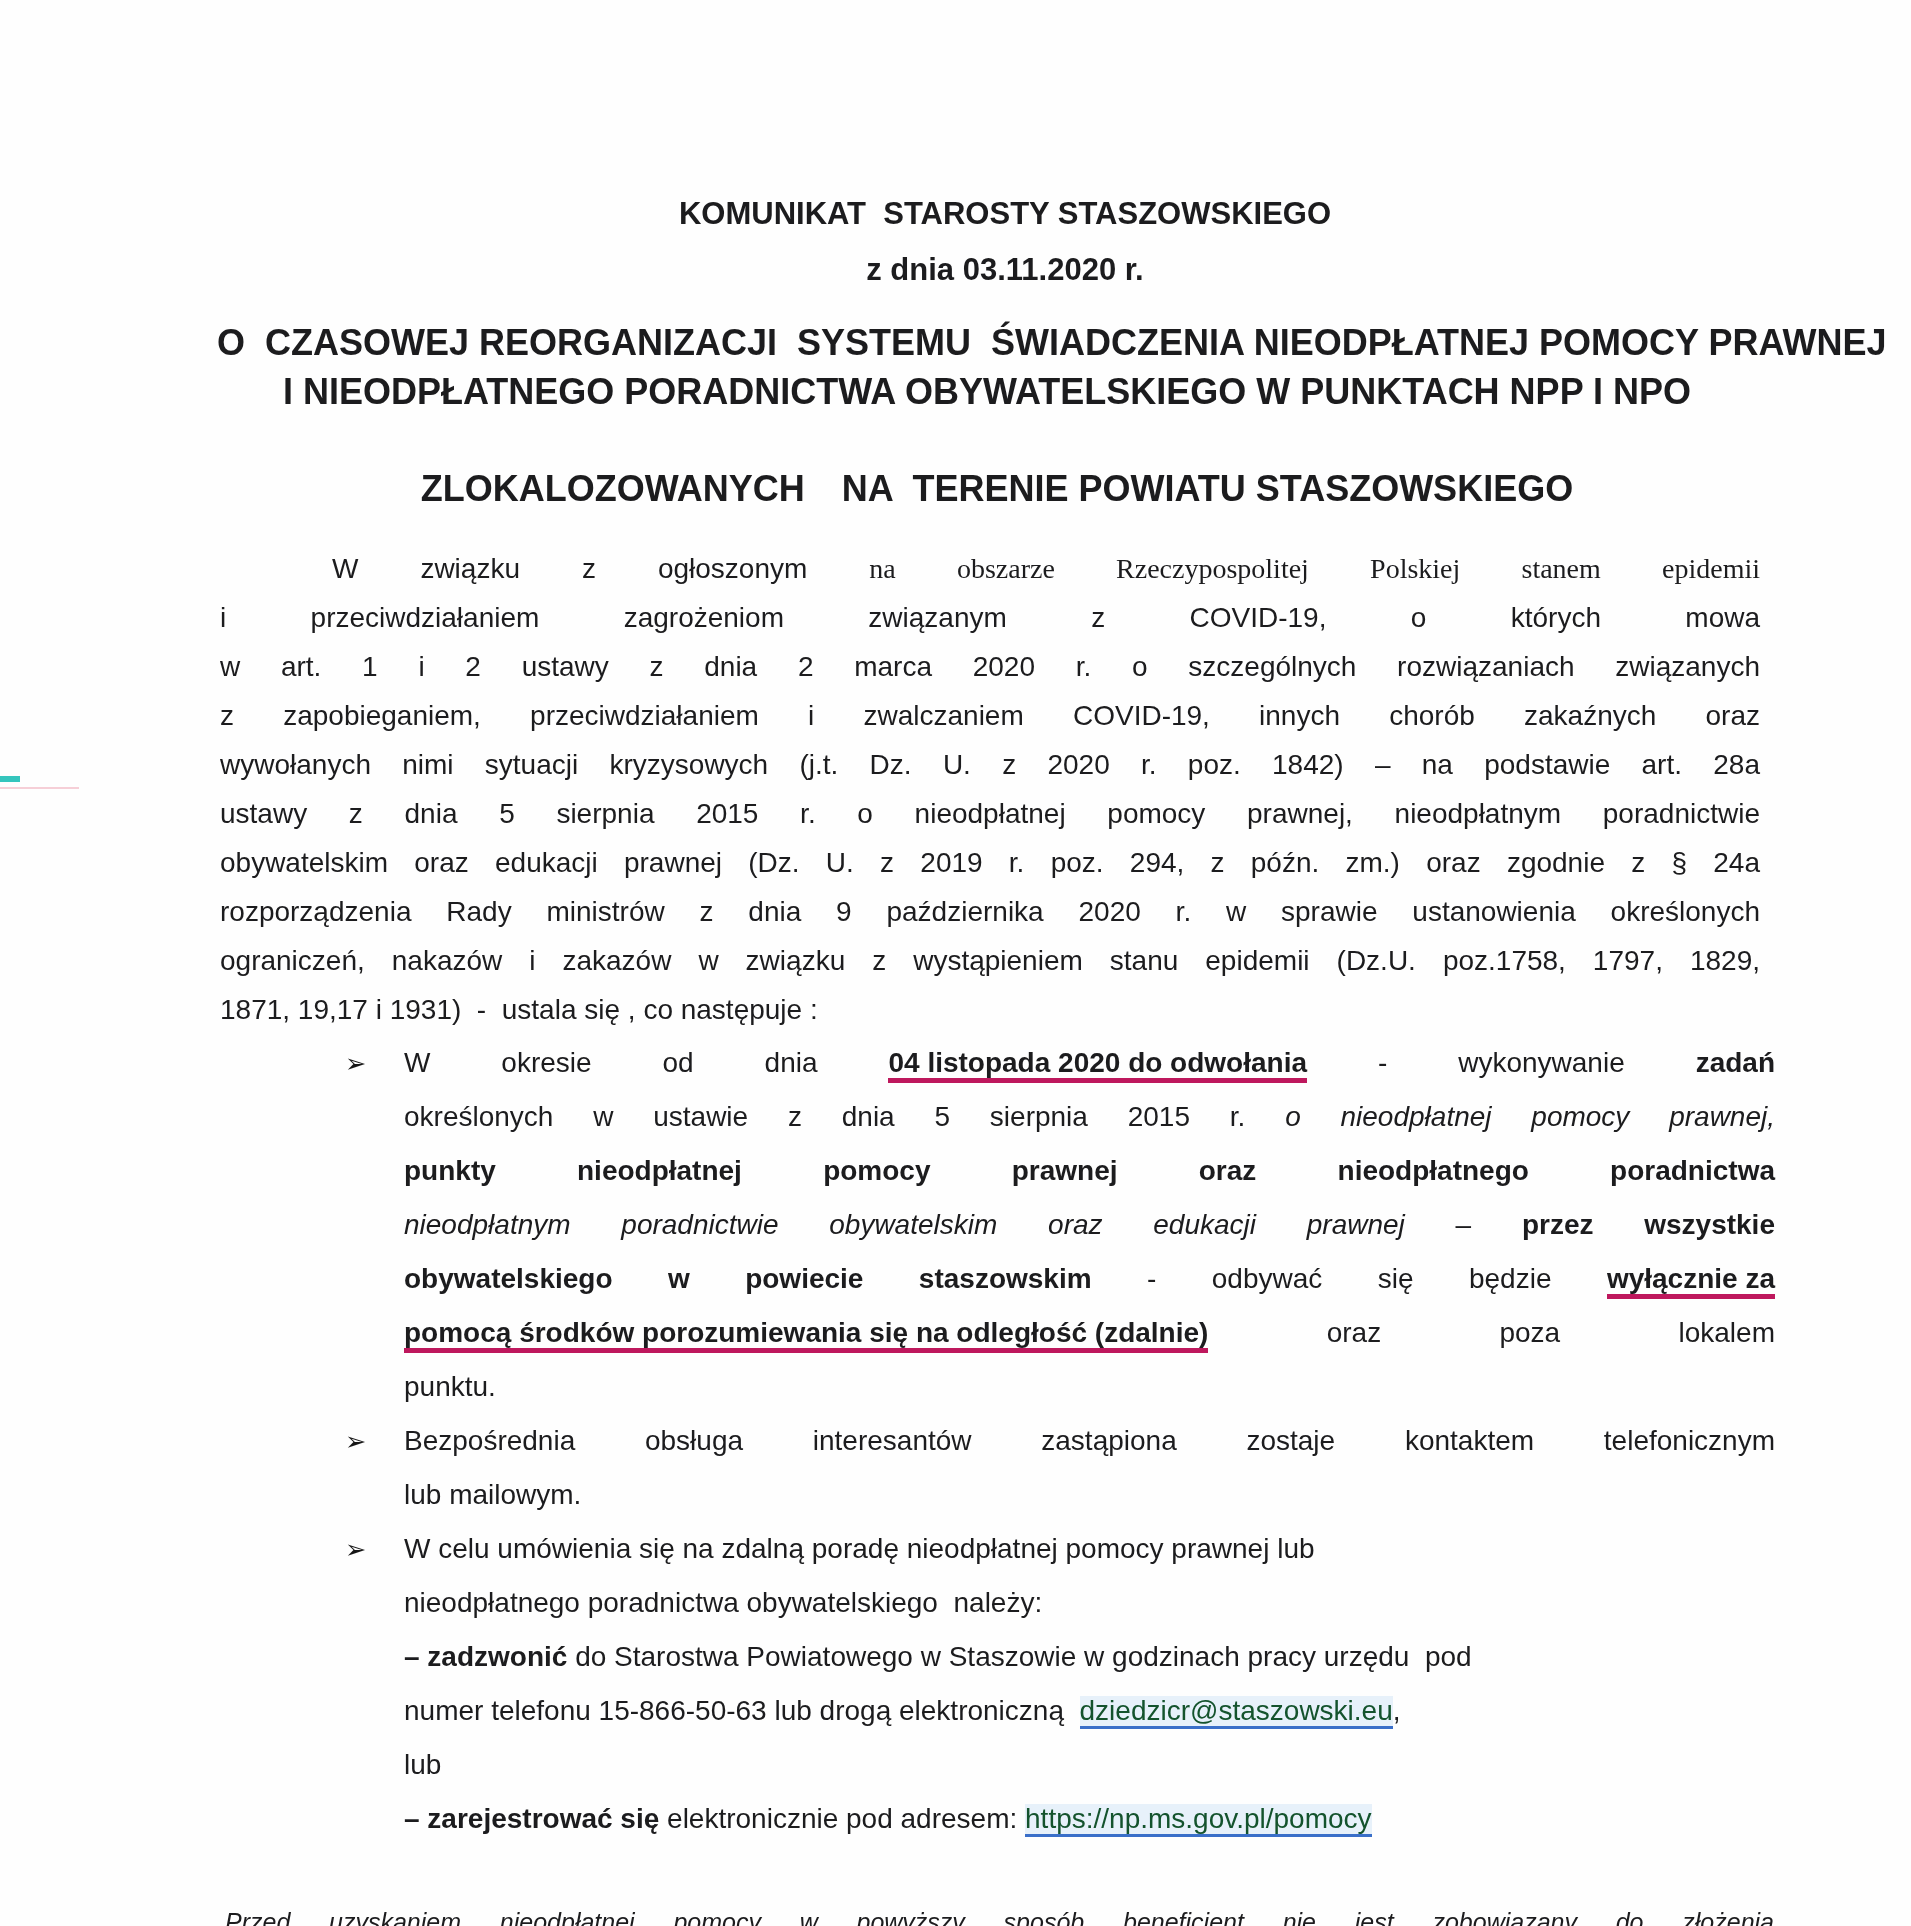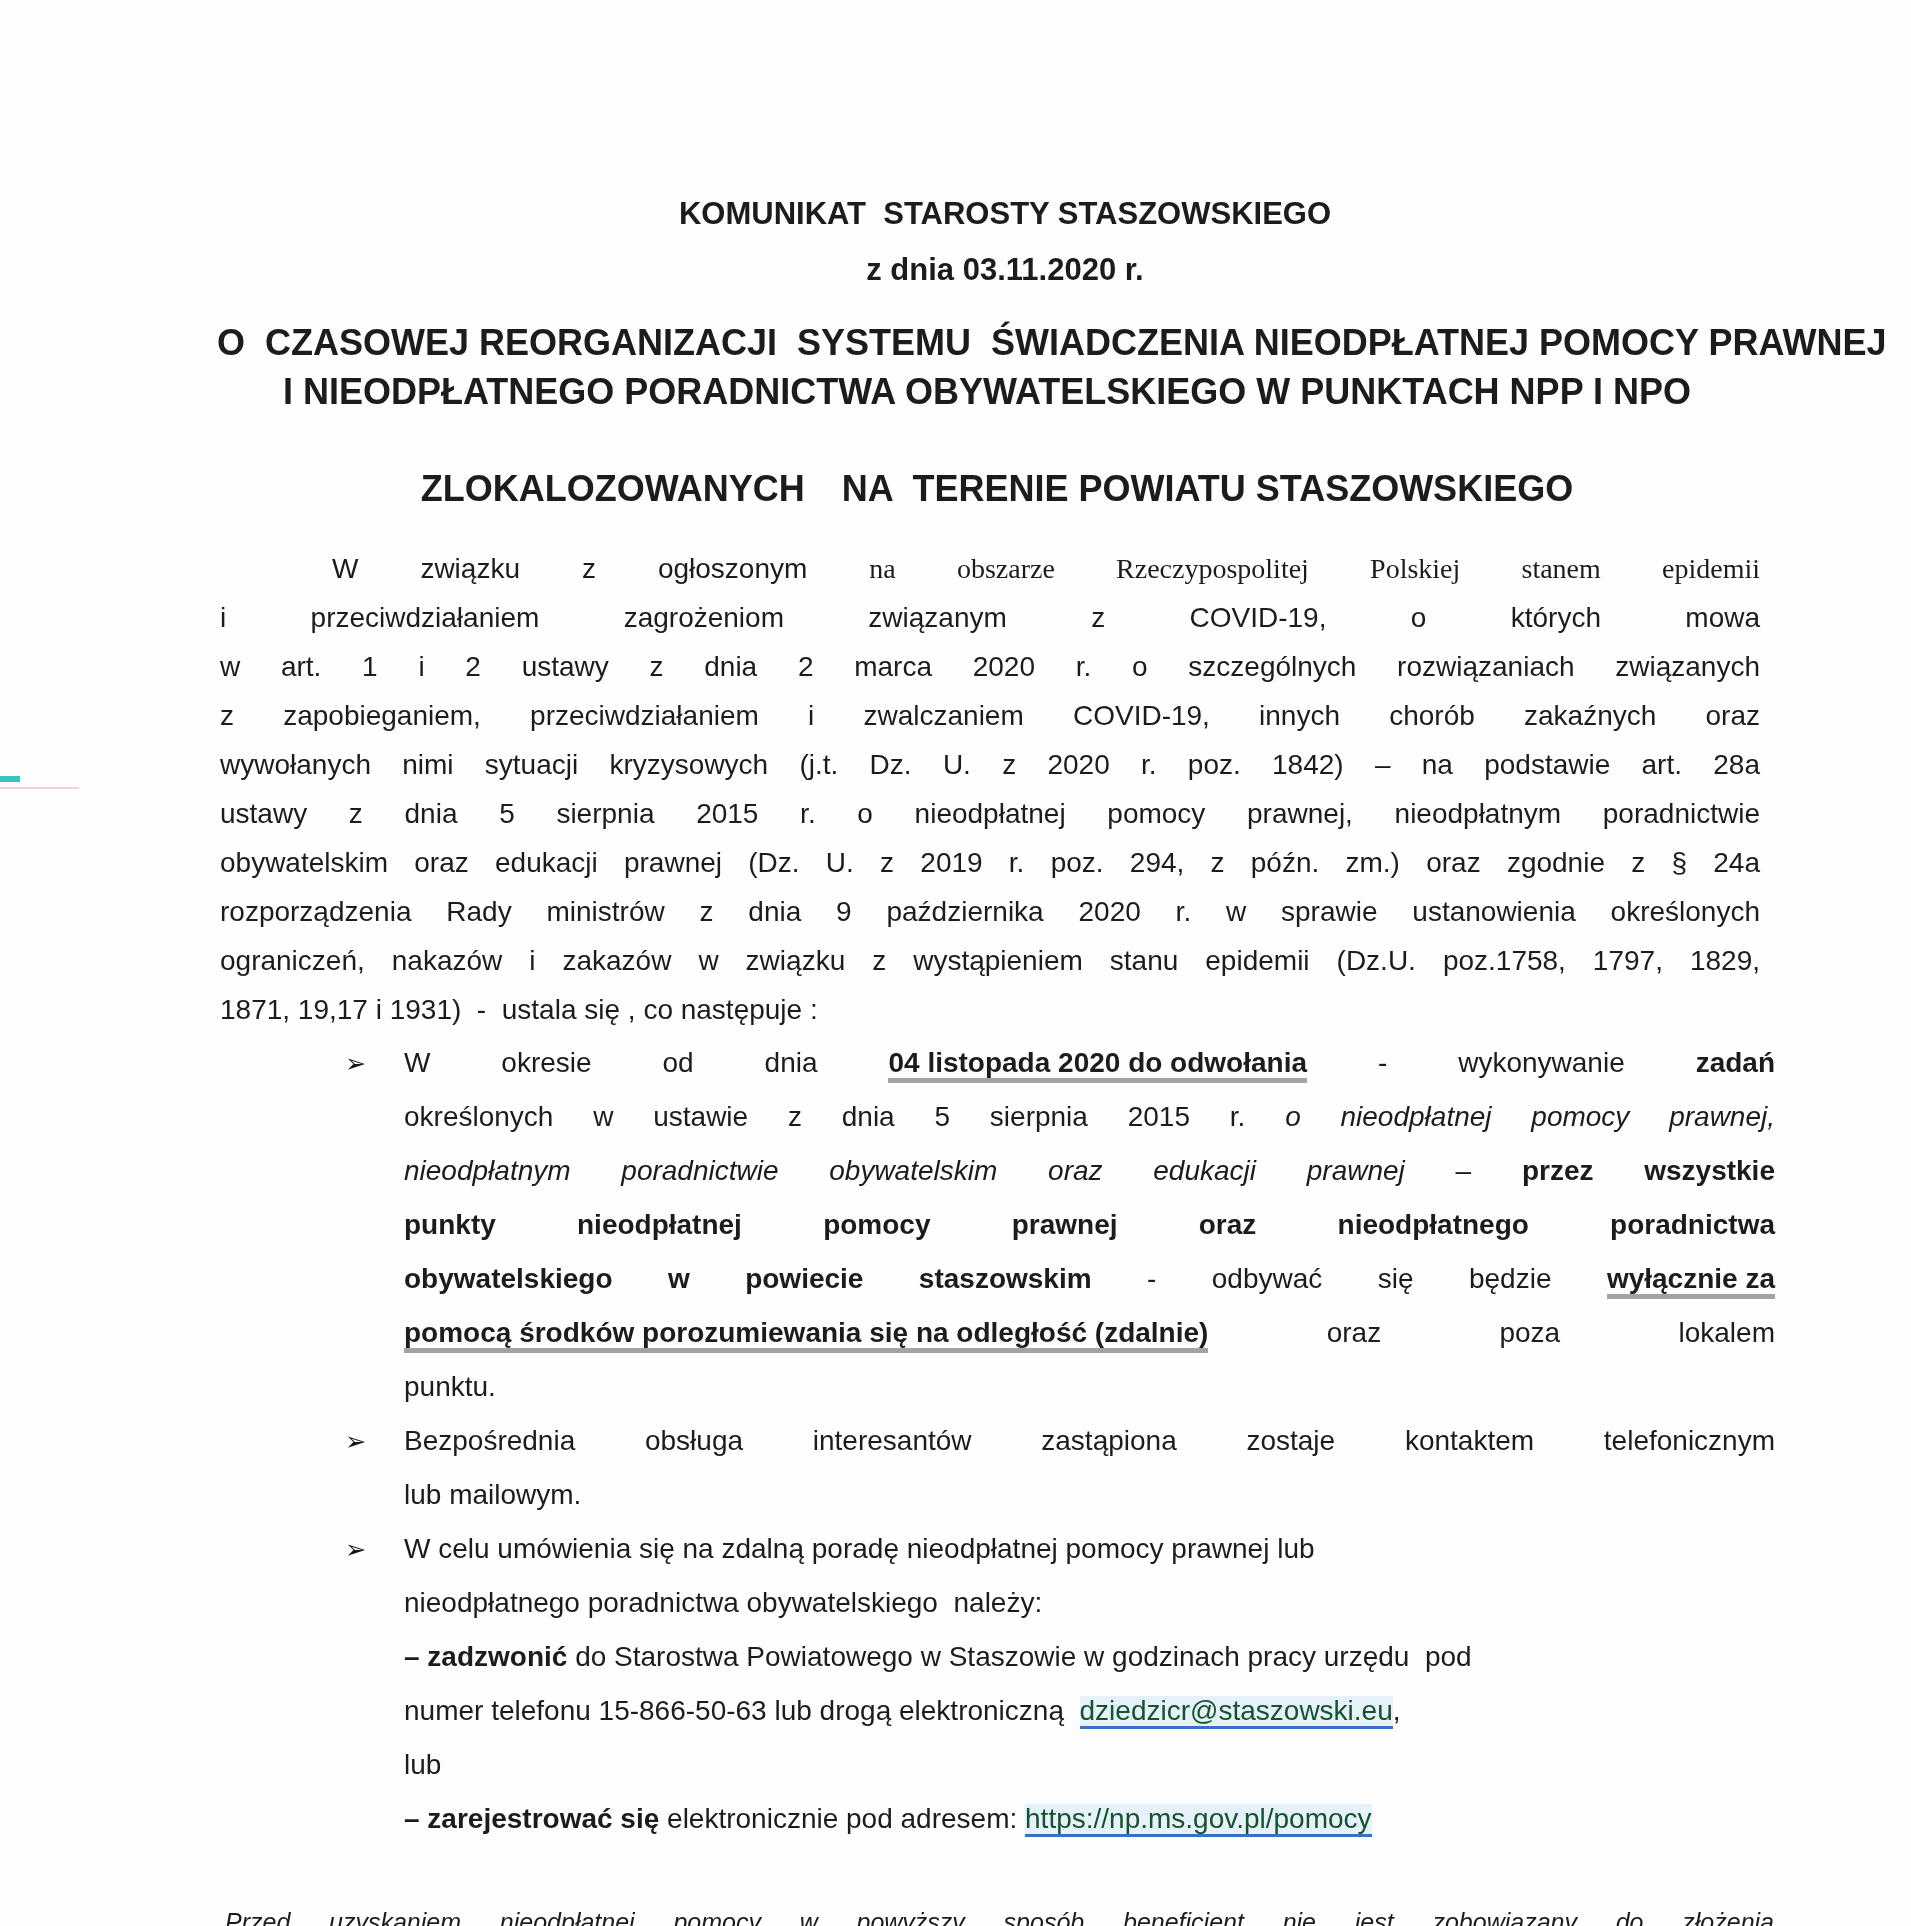--- a/index.html
+++ b/index.html
@@ -15,21 +15,21 @@
   .sub-gap{display:inline-block;margin-left:37px;}
   
   .line{height:49px;line-height:49px;font-size:28px;}
   .jline{text-align:justify;text-align-last:justify;}
   .lline{white-space:pre;}
   .indent{padding-left:112px;}
   .serif{font-family:"Liberation Serif",serif;}
   .blt-line{height:54px;line-height:54px;font-size:28px;}
   .b{font-weight:700;}
   .i{font-style:italic;margin-top:40px;}
-  .bu{display:inline-block;line-height:1.06;font-weight:700;border-bottom:5px solid #a3a3a3;padding-bottom:0.8px;}
+  .bu{display:inline-block;line-height:1.06;font-weight:700;border-bottom:5px solid #be185d;padding-bottom:0.8px;}
   .doc-link{display:inline-block;line-height:1.06;color:#14532d;border-bottom:3.1px solid #3a6fc9;
             background:rgba(150,195,235,.22);text-decoration:none;}
   .marker{width:42px;height:54px;line-height:54px;font-size:25.4px;color:#161616;}
   .note-line{height:42px;line-height:42px;font-size:25px;font-style:italic;}
   
   .teal-dash{left:0;top:776px;width:20px;height:5.8px;background:#35c5bd;}
   .pink-dash{left:0;top:787px;width:79px;height:2.3px;background:#f4c3cd;opacity:.8;}
   .sig-svg{left:0;top:0;width:1912px;height:2703px;pointer-events:none;}
 </style>
 </head>
@@ -57,22 +57,22 @@
   <div class="line lline">1871, 19,17 i 1931)  -  ustala się , co następuje :</div>
 </div>
 
 <div class="abs marker" style="left:345px;top:1036px">➢</div>
 <div class="abs marker" style="left:345px;top:1414px">➢</div>
 <div class="abs marker" style="left:345px;top:1522px">➢</div>
 
 <div class="abs" style="top:1036px;left:404px;width:1371px">
   <div class="blt-line jline"><span>W okresie od dnia </span><span class="bu">04 listopada 2020  do odwołania</span><span> -  wykonywanie </span><span class="b">zadań</span></div>
   <div class="blt-line jline"><span>określonych w ustawie z dnia 5 sierpnia 2015 r. </span><span class="i">o nieodpłatnej pomocy prawnej,</span></div>
+  <div class="blt-line jline b">punkty nieodpłatnej pomocy prawnej oraz nieodpłatnego poradnictwa</div>
   <div class="blt-line jline"><span class="i">nieodpłatnym poradnictwie obywatelskim oraz edukacji prawnej</span><span> – </span><span class="b">przez wszystkie</span></div>
-  <div class="blt-line jline b">punkty nieodpłatnej pomocy prawnej oraz nieodpłatnego poradnictwa</div>
   <div class="blt-line jline"><span class="b">obywatelskiego w powiecie staszowskim</span><span> -  odbywać się będzie </span><span class="bu">wyłącznie za</span></div>
   <div class="blt-line jline"><span class="bu">pomocą środków porozumiewania się na odległość (zdalnie)</span><span> oraz poza lokalem</span></div>
   <div class="blt-line lline">punktu.</div>
 </div>
 
 <div class="abs" style="top:1414px;left:404px;width:1371px">
   <div class="blt-line jline">Bezpośrednia obsługa interesantów zastąpiona zostaje kontaktem telefonicznym</div>
   <div class="blt-line lline">lub mailowym.</div>
 </div>
 

